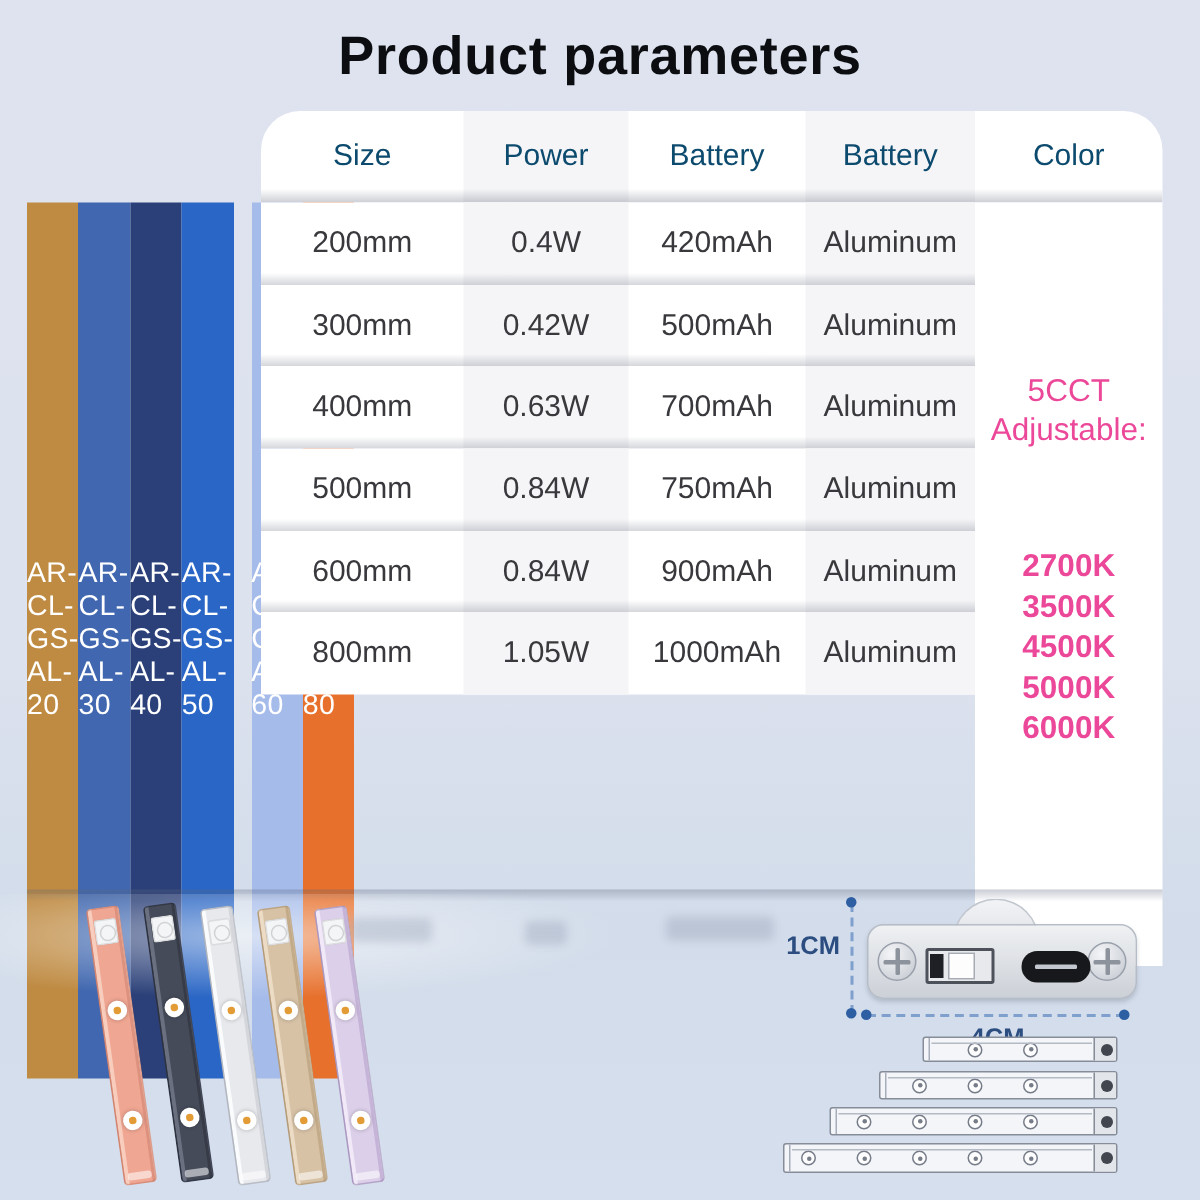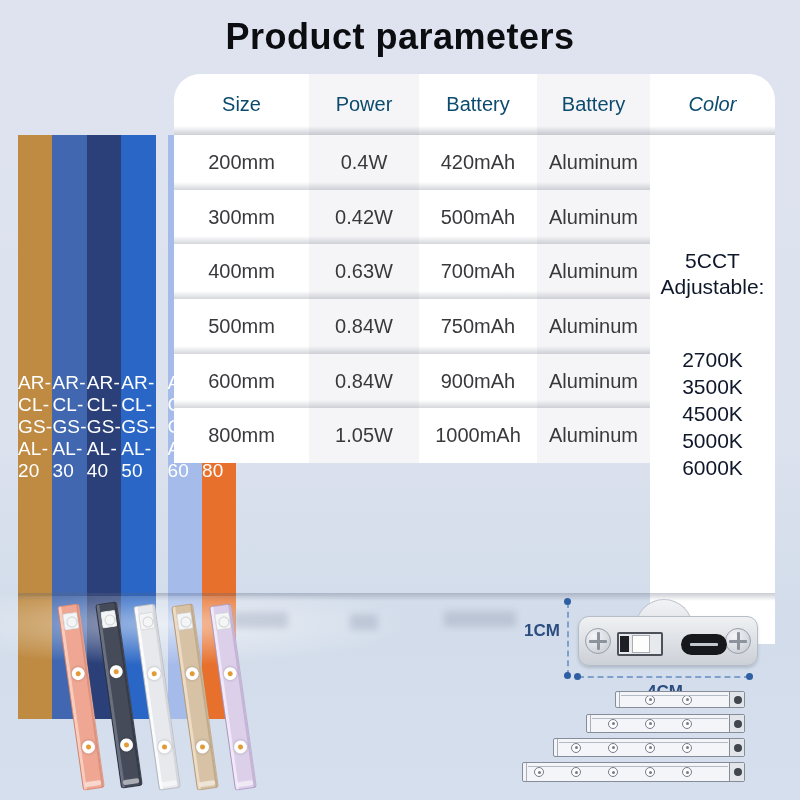--- a/index.html
+++ b/index.html
@@ -23,21 +23,21 @@
   }
   .thead::after {
     content:""; position:absolute; left:0; right:0; bottom:0; height:9px;
     background:linear-gradient(to top, rgba(110,116,132,.35), rgba(110,116,132,0));
   }
   .th {
     display:flex; align-items:center; justify-content:center;
     font-size:20px; color:#0c4a6e; height:100%;
   }
   .w-size{width:135px;} .w-power{width:110px;} .w-batt{width:118px;}
-  .w-mat{width:113px;} .w-color{width:125px;font-style:italic;}
+  .w-mat{width:113px;} .w-color{width:125px;}
   .stripe { background:#f5f5f7; }
 
   .labels-col {
     position:absolute; left:18px; top:135px; width:156px; height:584px;
     display:flex; border-radius:32px;
   }
   .label-row {
     flex:1 1 0; display:flex; align-items:center; justify-content:center;
     color:#ffffff; font-size:19px; letter-spacing:.2px;
   }
@@ -50,24 +50,24 @@
     content:""; position:absolute; left:0; right:0; bottom:0; height:8px;
     background:linear-gradient(to top, rgba(115,121,137,.30), rgba(115,121,137,0));
   }
   .data-row:last-child::after { display:none; }
   .td {
     display:flex; align-items:center; justify-content:center;
     font-size:20px; color:#39393d; height:100%;
   }
   .color-cell {
     position:absolute; left:650px; top:135px; width:125px; height:509px;
-    background:#ffffff; text-align:center; color:#0f172a;
+    background:#ffffff; text-align:center; color:#ec4899;
   }
   .color-heading { margin-top:113px; font-size:21px; line-height:26px; }
-  .color-options { margin-top:46px; font-size:21px; line-height:27px; }
+  .color-options { margin-top:64px; font-size:21px; line-height:27px;font-weight:bold; }
   .color-options span { display:block; }
   .table-bottom-shadow {
     position:absolute; left:18px; top:593px; width:757px; height:8px;
     background:linear-gradient(to bottom, rgba(92,102,124,.33), rgba(92,102,124,0));
   }
   
   .soft-light {
     position:absolute; left:0px; top:596px; width:420px; height:70px;
     background:radial-gradient(ellipse at 40% 40%, rgba(255,255,255,.55), rgba(255,255,255,0) 70%);
   }

